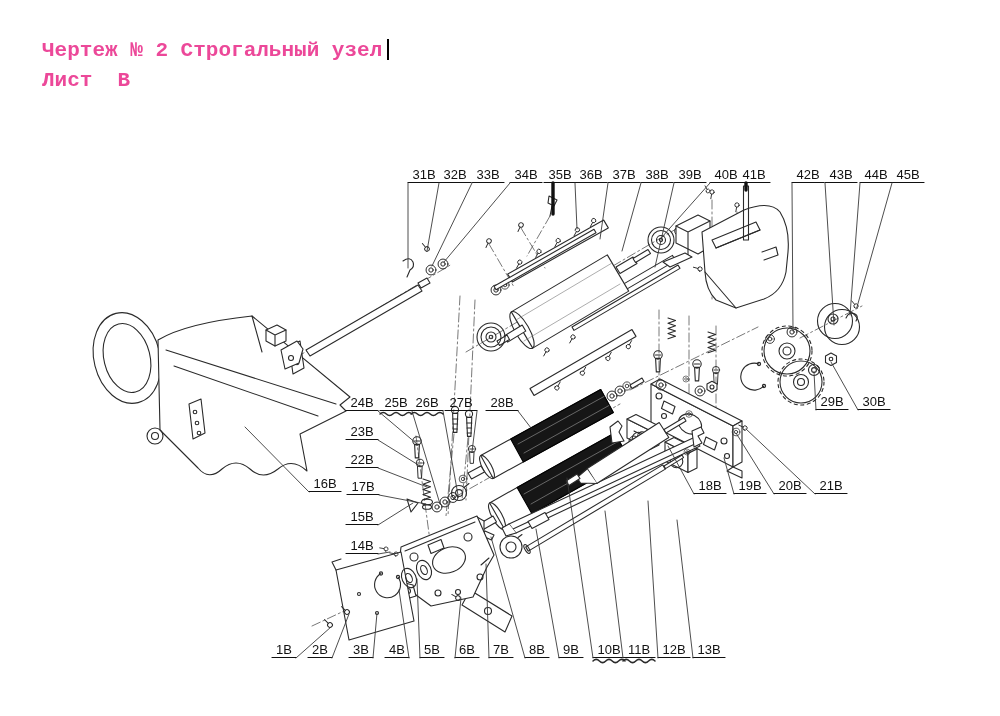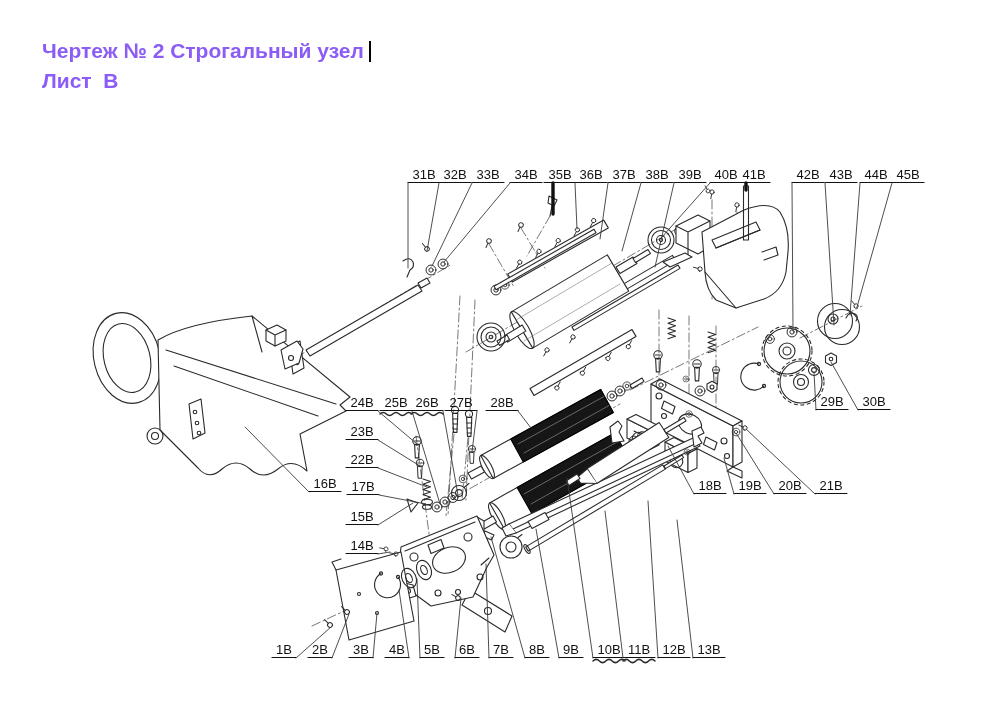--- a/index.html
+++ b/index.html
@@ -1,18 +1,18 @@
 <!DOCTYPE html>
 <html><head>
 <meta charset="utf-8">
 <style>
   html,body{margin:0;padding:0;background:#e9e9e9;}
   .sheet{position:relative;width:1000px;height:716px;background:#ffffff;overflow:hidden;
          font-family:"Liberation Sans",sans-serif;}
-  .title{position:absolute;left:42px;top:36px;color:#8b5cf6;font-family:Liberation Sans, sans-serif;
+  .title{position:absolute;left:42px;top:36px;color:#ec4899;font-family:Liberation Mono, monospace;
          font-weight:700;font-size:21px;line-height:30px;white-space:pre;}
   .vbar{display:inline-block;width:2px;height:21px;background:#000;margin-left:5px;vertical-align:-4px;}
   svg{position:absolute;left:0;top:0;}
   svg text{font-family:"Liberation Sans",sans-serif;font-size:13px;fill:#111;}
   path,line,circle,ellipse,rect{stroke:#2a2a2a;stroke-width:1.1;fill:none;stroke-linejoin:round;stroke-linecap:round;}
   .cl{stroke:#555;stroke-width:0.8;stroke-dasharray:9 3 2 3;}
   .ul{stroke:#111;stroke-width:1.2;}
   .leader{stroke:#3a3a3a;stroke-width:0.9;fill:none;}
   .thick{stroke:#111;stroke-width:3.4;}
   .sq{stroke-width:1.5;fill:none;}

